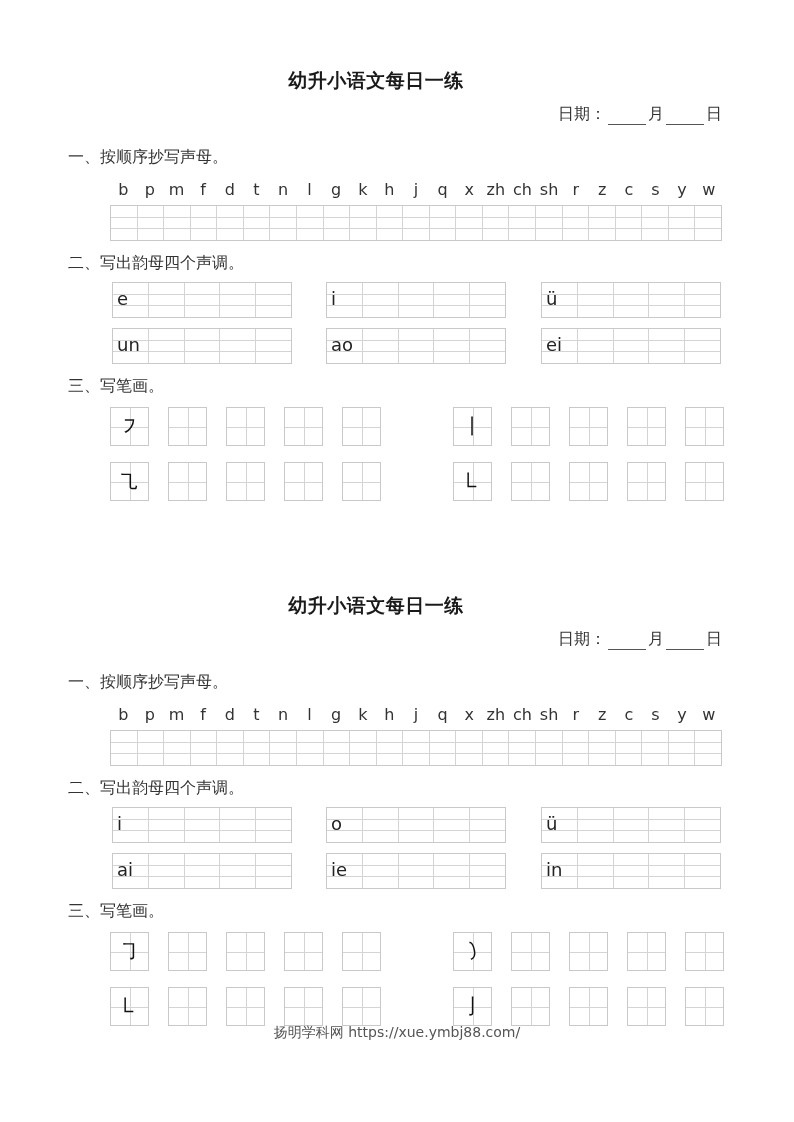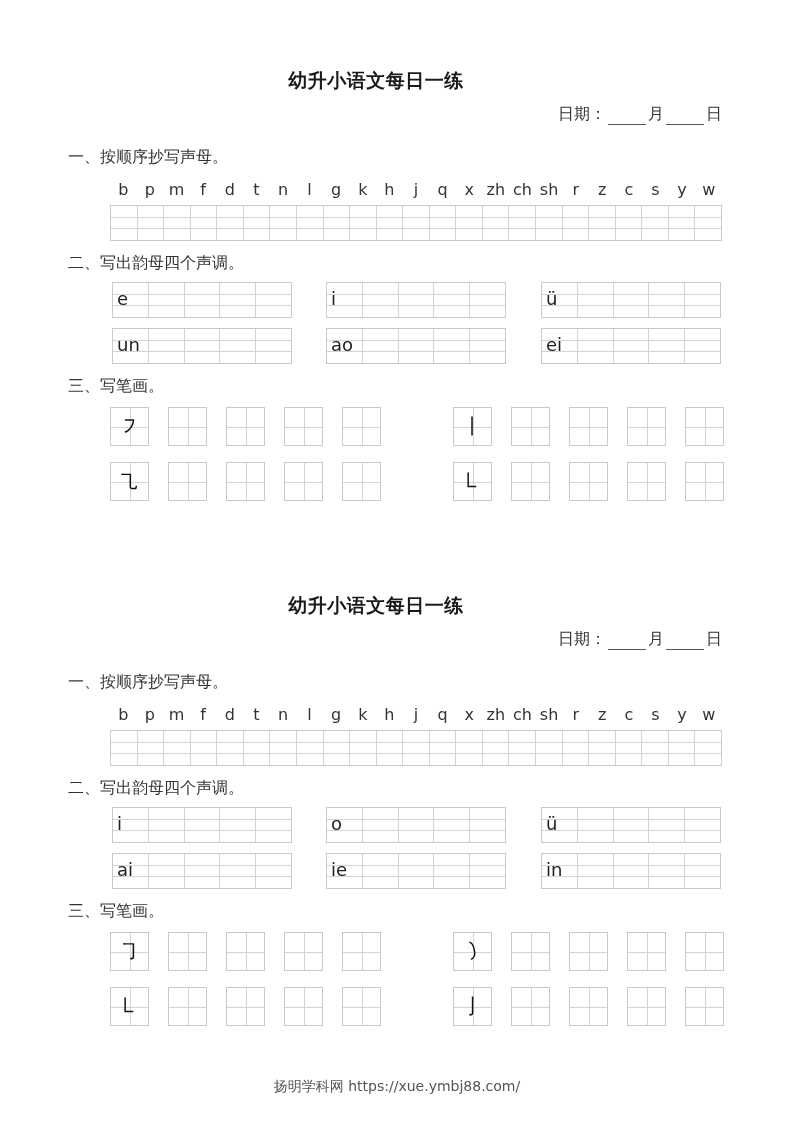--- a/index.html
+++ b/index.html
@@ -73,21 +73,21 @@
       content: ""; position: absolute; top: 50%; left: 0; right: 0;
       border-top: 1px solid #d4d4d4;
     }
     .stroke-glyph {
       position: absolute; left: 0; top: 0; width: 100%; height: 100%;
       display: flex; align-items: center; justify-content: center; z-index: 2;
       font-family: "DejaVu Sans", "Liberation Sans", sans-serif;
       font-size: 20px; color: #111;
     }
     .footer {
-      position: absolute; top: 1078px; left: 0; width: 794px; text-align: center;
+      position: absolute; top: 1024px; left: 0; width: 794px; text-align: center;
       font-family: "DejaVu Sans", "Liberation Sans", sans-serif;
       font-size: 14px; color: #555;
     }
   </style>
 </head>
 <body>
 
 <div id="root">
     <div class="sheet" style="top: 0px;">
       <div class="title" style="top:68px">幼升小语文每日一练</div>

